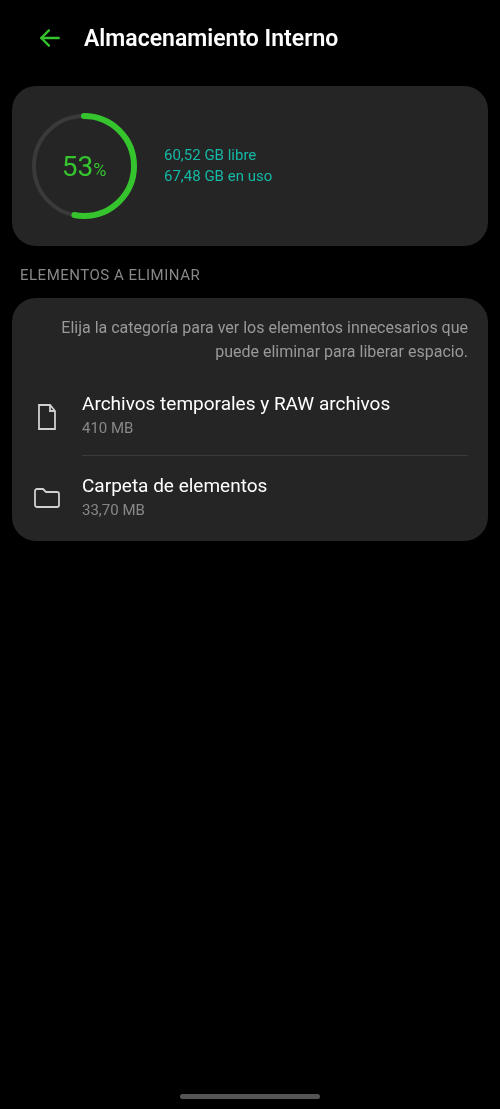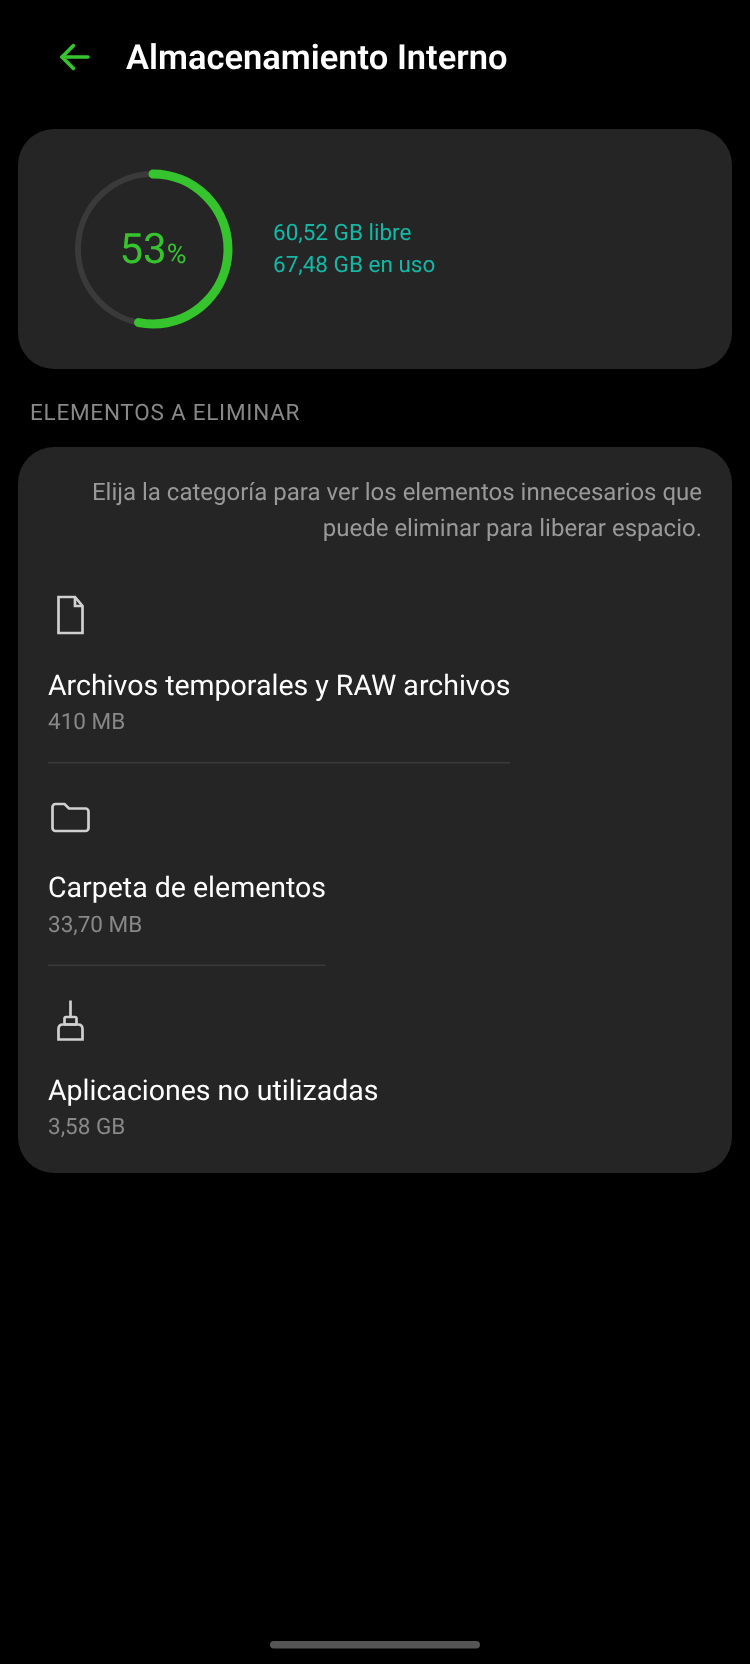--- a/index.html
+++ b/index.html
@@ -32,21 +32,21 @@
     }
     .header-title {
       font-size: 23px;
       font-weight: 600;
       color: #fff;
     }
     .card {
       background: #252525;
       border-radius: 24px;
       margin: 10px 12px 20px 12px;
-      padding: 24px 34px;
+      padding: 24px 16px;
       display: flex;
       align-items: center;
       gap: 24px;
     }
     .gauge-wrap {
       position: relative;
       width: 112px;
       height: 112px;
       flex-shrink: 0;
     }
@@ -106,24 +106,23 @@
     }
     .list-desc {
       font-size: 16px;
       color: #999;
       line-height: 1.5;
       margin-bottom: 10px;
       text-align: right;
     }
     .list-item {
       display: flex;
-      align-items: flex-start;
+      align-items: center;
       gap: 20px;
       padding: 18px 0;
-      flex-direction: column;
     }
     .list-item:not(:last-child) .item-body {
       border-bottom: 1px solid #3a3a3a;
       padding-bottom: 18px;
       margin-bottom: -18px;
     }
     .item-icon {
       width: 30px;
       height: 30px;
       display: flex;
@@ -208,29 +207,16 @@
       <svg width="28" height="22" viewBox="0 0 28 22" fill="none" stroke="currentColor" stroke-width="1.8">
         <path d="M2 4 C2 2.9 2.9 2 4 2 H10 L13 5 H24 C25.1 5 26 5.9 26 7 V18 C26 19.1 25.1 20 24 20 H4 C2.9 20 2 19.1 2 18 Z"></path>
       </svg>
     </div>
     <div class="item-body">
       <div class="item-title">Carpeta de elementos</div>
       <div class="item-sub">33,70 MB</div>
     </div>
   </div>
 
-  <div class="list-item">
-    <div class="item-icon">
-      <svg width="26" height="28" viewBox="0 0 26 28" fill="none" stroke="currentColor" stroke-width="1.8">
-        <line x1="13" y1="1" x2="13" y2="12"></line>
-        <rect x="9" y="12" width="8" height="5" rx="1"></rect>
-        <path d="M5 27 V20 C5 18 6 17 8 17 H18 C20 17 21 18 21 20 V27 Z"></path>
-      </svg>
-    </div>
-    <div class="item-body">
-      <div class="item-title">Aplicaciones no utilizadas</div>
-      <div class="item-sub">3,58 GB</div>
-    </div>
-  </div>
 
 </div>
 
 <div class="home-indicator"></div>
 
 </body></html>

